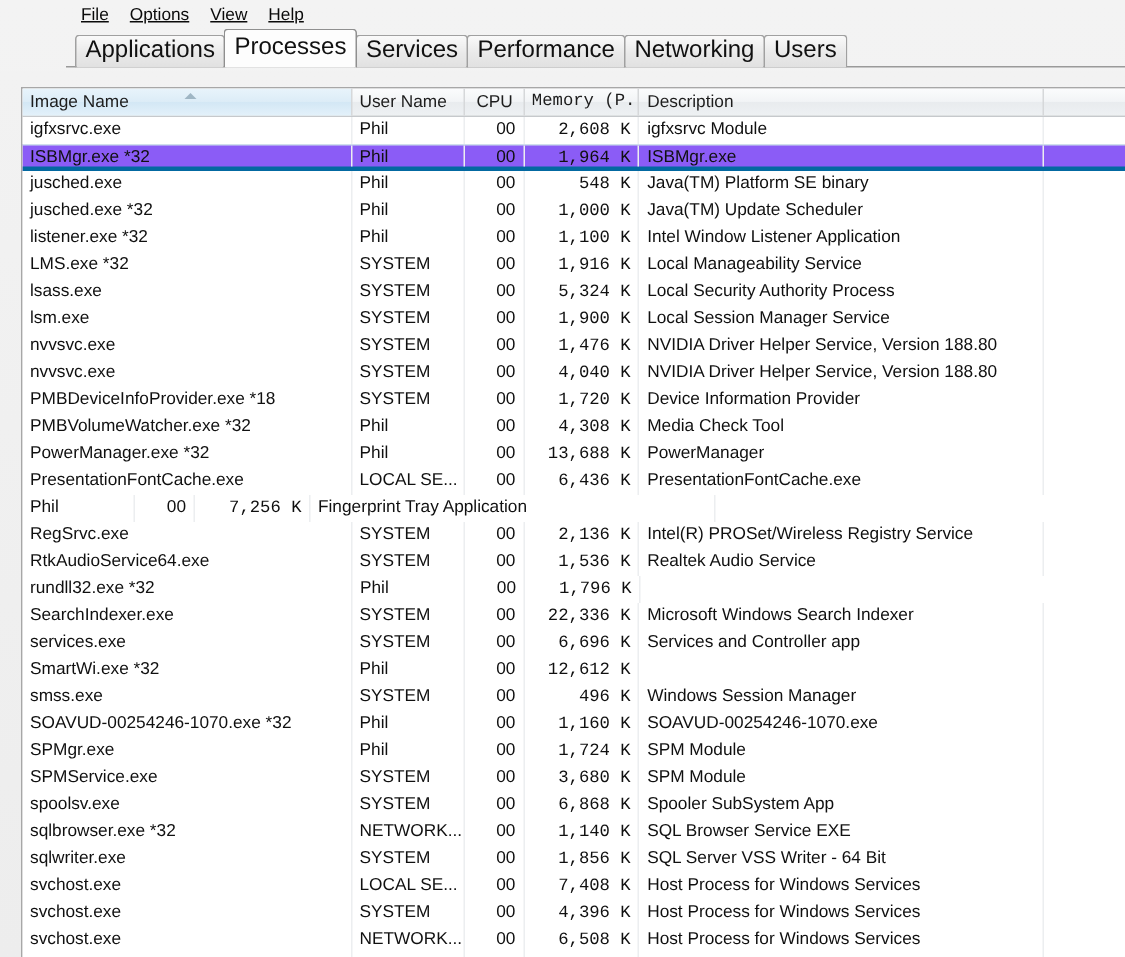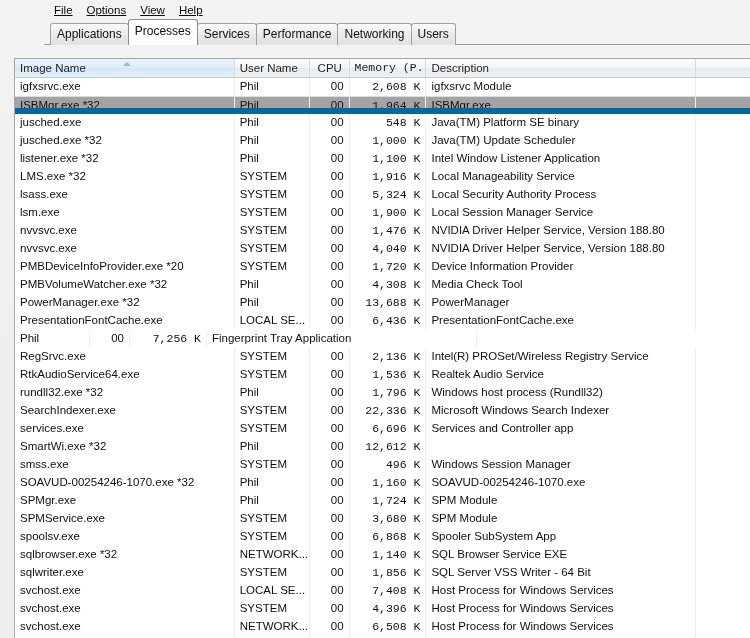--- a/index.html
+++ b/index.html
@@ -53,21 +53,21 @@
     display: flex;
     align-items: flex-end;
     height: 24px;
     z-index: 2;
   }
   .tab {
     position: relative;
     height: 17px;
     padding: 2px 6px 2px 6px;
     margin-right: -1px;
-    font-size: 12px;
+    font-size: 16px;
     line-height: 16px;
     color: #111;
     border: 1px solid #a0a0a0;
     border-bottom: none;
     border-radius: 3px 3px 0 0;
     background: linear-gradient(to bottom, #fafafa 0%, #e9e9e9 55%, #e1e1e1 100%);
     white-space: nowrap;
     cursor: default;
   }
   .tab.selected {
@@ -151,23 +151,23 @@
   .rows {
     position: relative;
   }
   .row {
     display: flex;
     height: 18px;
     box-sizing: border-box;
     background: #ffffff;
   }
   .row.selected {
-    background: #a3a3a3;
+    background: #8b5cf6;
     border-top: 1px solid #cfdfec;
-    border-bottom: 6px solid #0369a1;
+    border-bottom: 3px solid #0369a1;
   }
   .cell {
     box-sizing: border-box;
     font-size: 11.5px;
     line-height: 17px;
     color: #101010;
     padding: 0 5px;
     white-space: nowrap;
     overflow: hidden;
     cursor: default;
@@ -300,21 +300,21 @@
           </div>
           <div class="row">
             <div class="cell c-name sep">nvvsvc.exe</div>
             <div class="cell c-user sep">SYSTEM</div>
             <div class="cell c-cpu sep">00</div>
             <div class="cell c-mem sep">4,040 K</div>
             <div class="cell c-desc sep">NVIDIA Driver Helper Service, Version 188.80</div>
             <div class="cell c-tail"></div>
           </div>
           <div class="row">
-            <div class="cell c-name sep">PMBDeviceInfoProvider.exe *20</div>
+            <div class="cell c-name sep">PMBDeviceInfoProvider.exe *18</div>
             <div class="cell c-user sep">SYSTEM</div>
             <div class="cell c-cpu sep">00</div>
             <div class="cell c-mem sep">1,720 K</div>
             <div class="cell c-desc sep">Device Information Provider</div>
             <div class="cell c-tail"></div>
           </div>
           <div class="row">
             <div class="cell c-name sep">PMBVolumeWatcher.exe *32</div>
             <div class="cell c-user sep">Phil</div>
             <div class="cell c-cpu sep">00</div>
@@ -359,21 +359,20 @@
             <div class="cell c-cpu sep">00</div>
             <div class="cell c-mem sep">1,536 K</div>
             <div class="cell c-desc sep">Realtek Audio Service</div>
             <div class="cell c-tail"></div>
           </div>
           <div class="row">
             <div class="cell c-name sep">rundll32.exe *32</div>
             <div class="cell c-user sep">Phil</div>
             <div class="cell c-cpu sep">00</div>
             <div class="cell c-mem sep">1,796 K</div>
-            <div class="cell c-desc sep">Windows host process (Rundll32)</div>
             <div class="cell c-tail"></div>
           </div>
           <div class="row">
             <div class="cell c-name sep">SearchIndexer.exe</div>
             <div class="cell c-user sep">SYSTEM</div>
             <div class="cell c-cpu sep">00</div>
             <div class="cell c-mem sep">22,336 K</div>
             <div class="cell c-desc sep">Microsoft Windows Search Indexer</div>
             <div class="cell c-tail"></div>
           </div>

